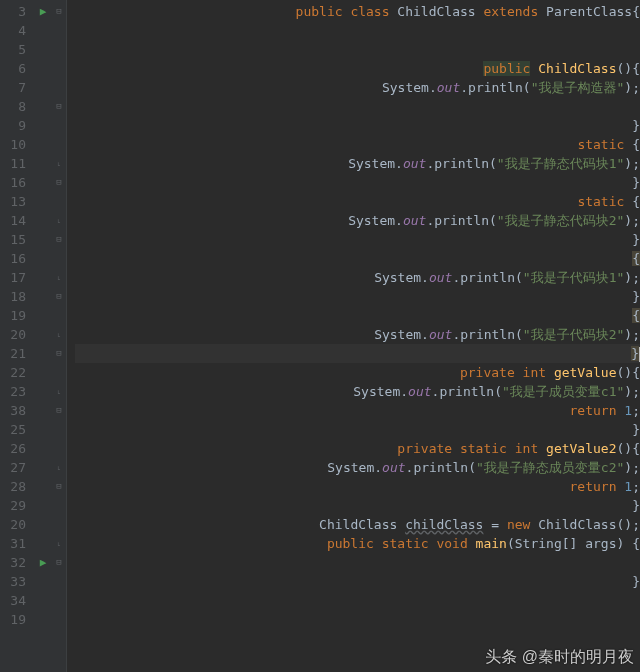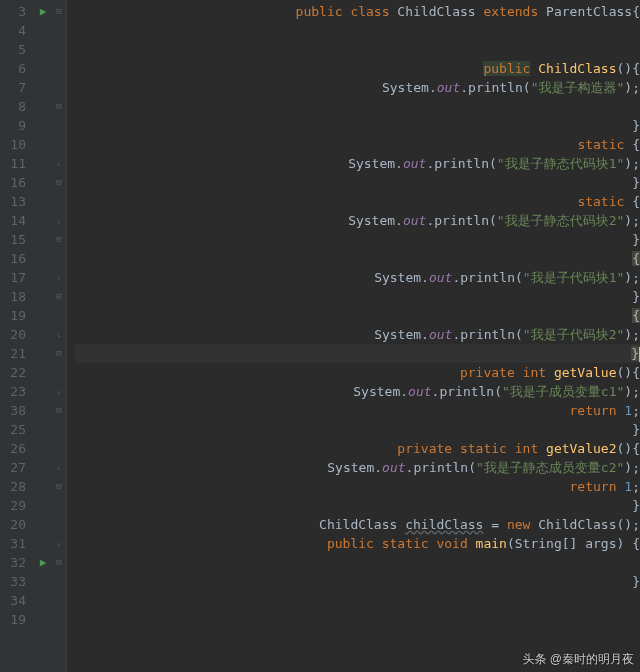--- a/index.html
+++ b/index.html
@@ -75,21 +75,21 @@
   .punc { color: #a9b7c6; }
   .hl-public { background: #344134; color: #cc7832; }
   .hl-brace { background: #494539; }
   .hl-current { background: #323232; display: inline-block; width: 100%; }
   .underline { text-decoration: underline; text-decoration-color: #606366; text-decoration-style: wavy; }
   .watermark {
     position: absolute;
     right: 6px;
     bottom: 4px;
     color: #ddd;
-    font-size: 12px;
+    font-size: 16px;
     font-family: sans-serif;
     opacity: 0.9;
     text-shadow: 0 0 2px #000;
   }
   .caret {
     display: inline-block;
     width: 1px;
     height: 15px;
     background: #bbb;
     vertical-align: middle;

